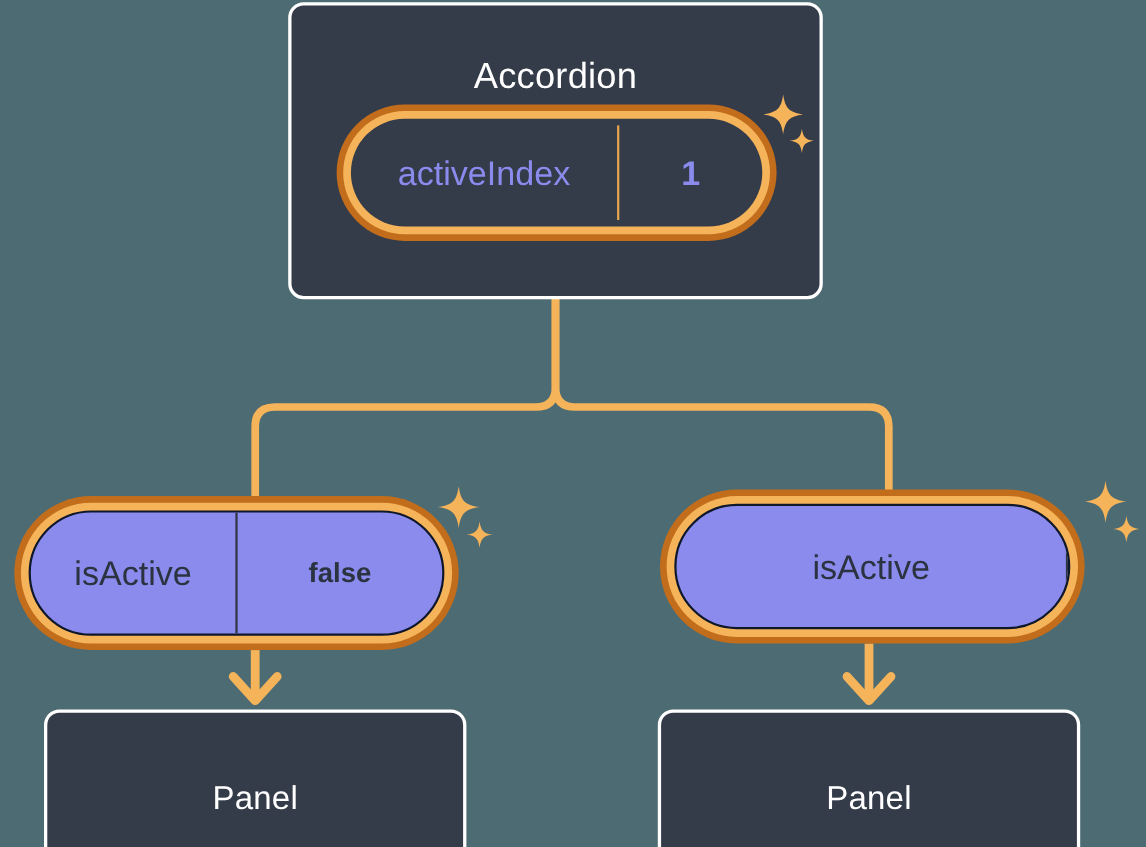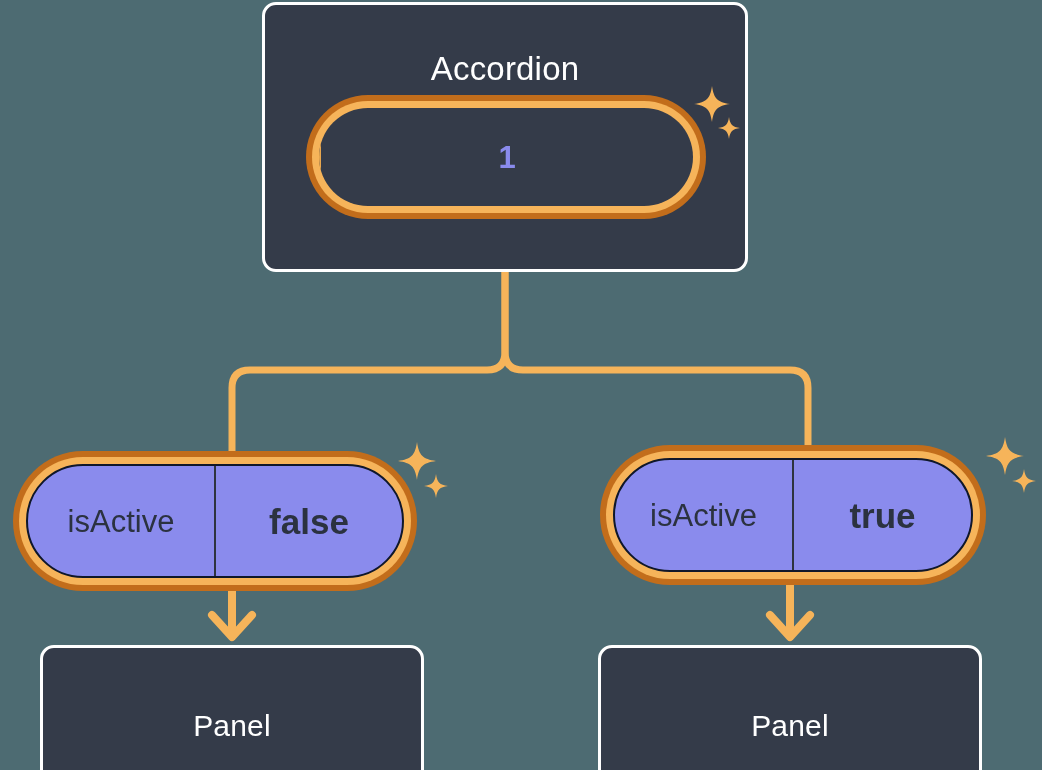--- a/index.html
+++ b/index.html
@@ -147,21 +147,21 @@
     width: 404px;
     height: 140px;
   }
   #pill-is-active-right {
     left: 600px;
     top: 445px;
     width: 386px;
     height: 140px;
   }
   .state-pill.purple .pill-key   { flex: 1 1 50%; font-size: 31px; }
-  .state-pill.purple .pill-value { flex: 1 1 50%; font-size: 35px; }
+  .state-pill.purple .pill-value { flex: 1 1 50%; font-size: 25px; }
 
   
   .sparkle {
     position: absolute;
     display: block;
   }
   #sparkle-accordion-big   { left: 694px; top: 86px;  width: 36px; height: 36px; }
   #sparkle-accordion-small { left: 718px; top: 117px; width: 22px; height: 22px; }
   #sparkle-left-big        { left: 398px; top: 442px; width: 38px; height: 38px; }
   #sparkle-left-small      { left: 424px; top: 474px; width: 24px; height: 24px; }
@@ -185,20 +185,21 @@
     <polyline points="770,615 790,637 810,615" fill="none" stroke="#f6b45a" stroke-width="8" stroke-linecap="round" stroke-linejoin="round"></polyline>
   </svg>
 
   <div class="component-box" id="accordion-box">
     <div class="component-title">Accordion</div>
   </div>
 
   <div class="state-pill dark" id="pill-active-index">
     <div class="ring-inner">
       <div class="pill-body">
+        <div class="pill-cell pill-key">activeIndex</div>
         <div class="pill-divider"></div>
         <div class="pill-cell pill-value">1</div>
       </div>
     </div>
   </div>
 
   <div class="state-pill purple" id="pill-is-active-left">
     <div class="ring-inner">
       <div class="pill-body">
         <div class="pill-cell pill-key">isActive</div>
@@ -206,21 +207,20 @@
         <div class="pill-cell pill-value">false</div>
       </div>
     </div>
   </div>
 
   <div class="state-pill purple" id="pill-is-active-right">
     <div class="ring-inner">
       <div class="pill-body">
         <div class="pill-cell pill-key">isActive</div>
         <div class="pill-divider"></div>
-        <div class="pill-cell pill-value">true</div>
       </div>
     </div>
   </div>
 
   <div class="component-box panel-box" id="panel-box-left">
     <div class="component-title">Panel</div>
   </div>
 
   <div class="component-box panel-box" id="panel-box-right">
     <div class="component-title">Panel</div>

